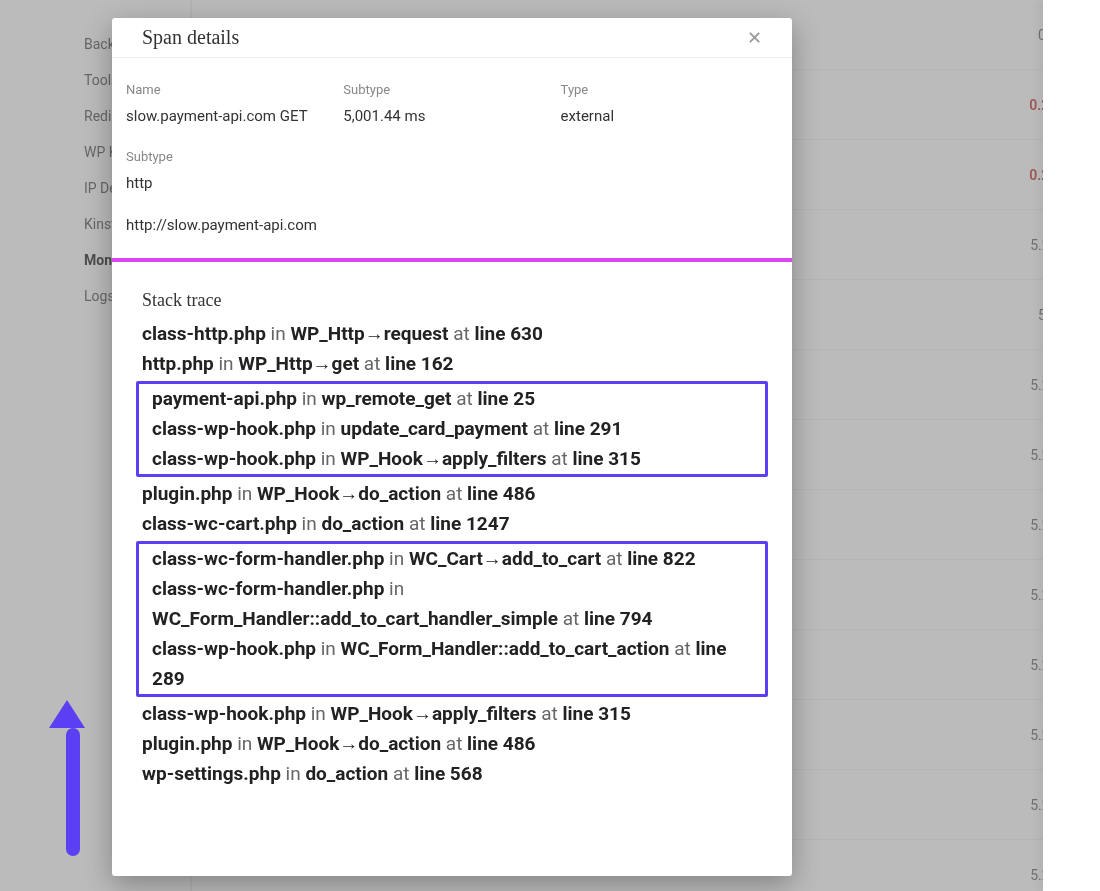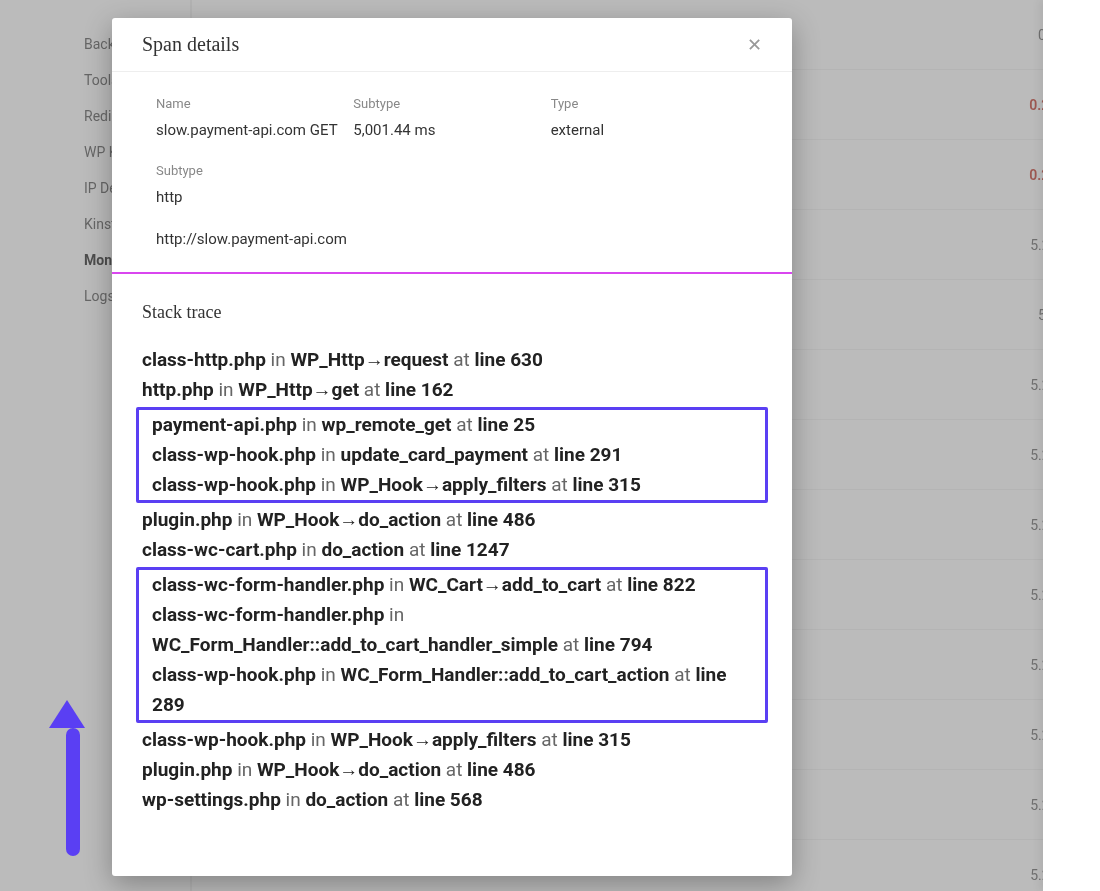--- a/index.html
+++ b/index.html
@@ -14,31 +14,31 @@
 .row .c1{width:130px;text-align:center}
 .row .c2{width:130px;text-align:center}
 .row .c3{flex:1;display:flex;align-items:center;gap:8px;overflow:hidden;white-space:nowrap}
 .row .c4{width:90px;text-align:right}
 .row .c4.red{color:#c0392b;font-weight:600}
 .db-icon{width:16px;height:10px;position:relative}
 .db-icon::before,.db-icon::after{content:"";position:absolute;left:0;right:0;height:4px;border:1px solid #777;border-radius:3px}
 .db-icon::before{top:0}
 .db-icon::after{bottom:0}
 .modal{position:absolute;left:112px;top:18px;width:680px;height:858px;background:#fff;border-radius:3px;box-shadow:0 8px 28px rgba(0,0,0,.3);z-index:10;display:flex;flex-direction:column}
-.m-head{display:flex;align-items:center;justify-content:space-between;padding:15px 30px;border-bottom:1px solid #eee}
+.m-head{display:flex;align-items:center;justify-content:space-between;padding:8px 30px;border-bottom:1px solid #eee}
 .m-head h2{font-size:20px;font-weight:500;color:#333;font-family:Georgia,"Times New Roman",serif}
 .close{font-size:18px;color:#999;cursor:pointer;line-height:1}
-.m-body{padding:24px 44px;border-bottom:2px solid #d946ef}
+.m-body{padding:24px 14px;border-bottom:4px solid #d946ef}
 .grid{display:flex;flex-wrap:wrap}
 .field{width:33.33%;margin-bottom:24px}
 .field.full{width:100%;margin-bottom:0}
 .field label{display:block;font-size:13px;color:#888;margin-bottom:10px}
 .field .val{font-size:15px;color:#333}
 .m-trace{padding:28px 30px}
-.m-trace h3{font-size:18px;font-weight:500;color:#333;margin-bottom:22px;font-family:Georgia,"Times New Roman",serif}
+.m-trace h3{font-size:18px;font-weight:500;color:#333;margin-bottom:8px;font-family:Georgia,"Times New Roman",serif}
 .trace-line{font-size:19px;color:#444;line-height:30px}
 .trace-line b{font-weight:700;color:#222}
 .trace-line .sep{color:#666;font-weight:400}
 .hl-box{border:3px solid #5a3ff3;border-radius:2px;margin:2px -6px;padding:0 13px}
 .arrow{position:absolute;left:60px;top:700px;z-index:20}
 .arrow-stem{width:14px;height:128px;background:#5a3ff3;border-radius:7px;margin:0 auto}
 .arrow-head{width:0;height:0;border-left:18px solid transparent;border-right:18px solid transparent;border-bottom:28px solid #5a3ff3;margin-left:-11px}
 .shadow-r{position:absolute;right:0;top:0;bottom:0;width:57px;background:#fff;box-shadow:-4px 0 8px rgba(0,0,0,.06);z-index:1}
 </style>
 </head>

